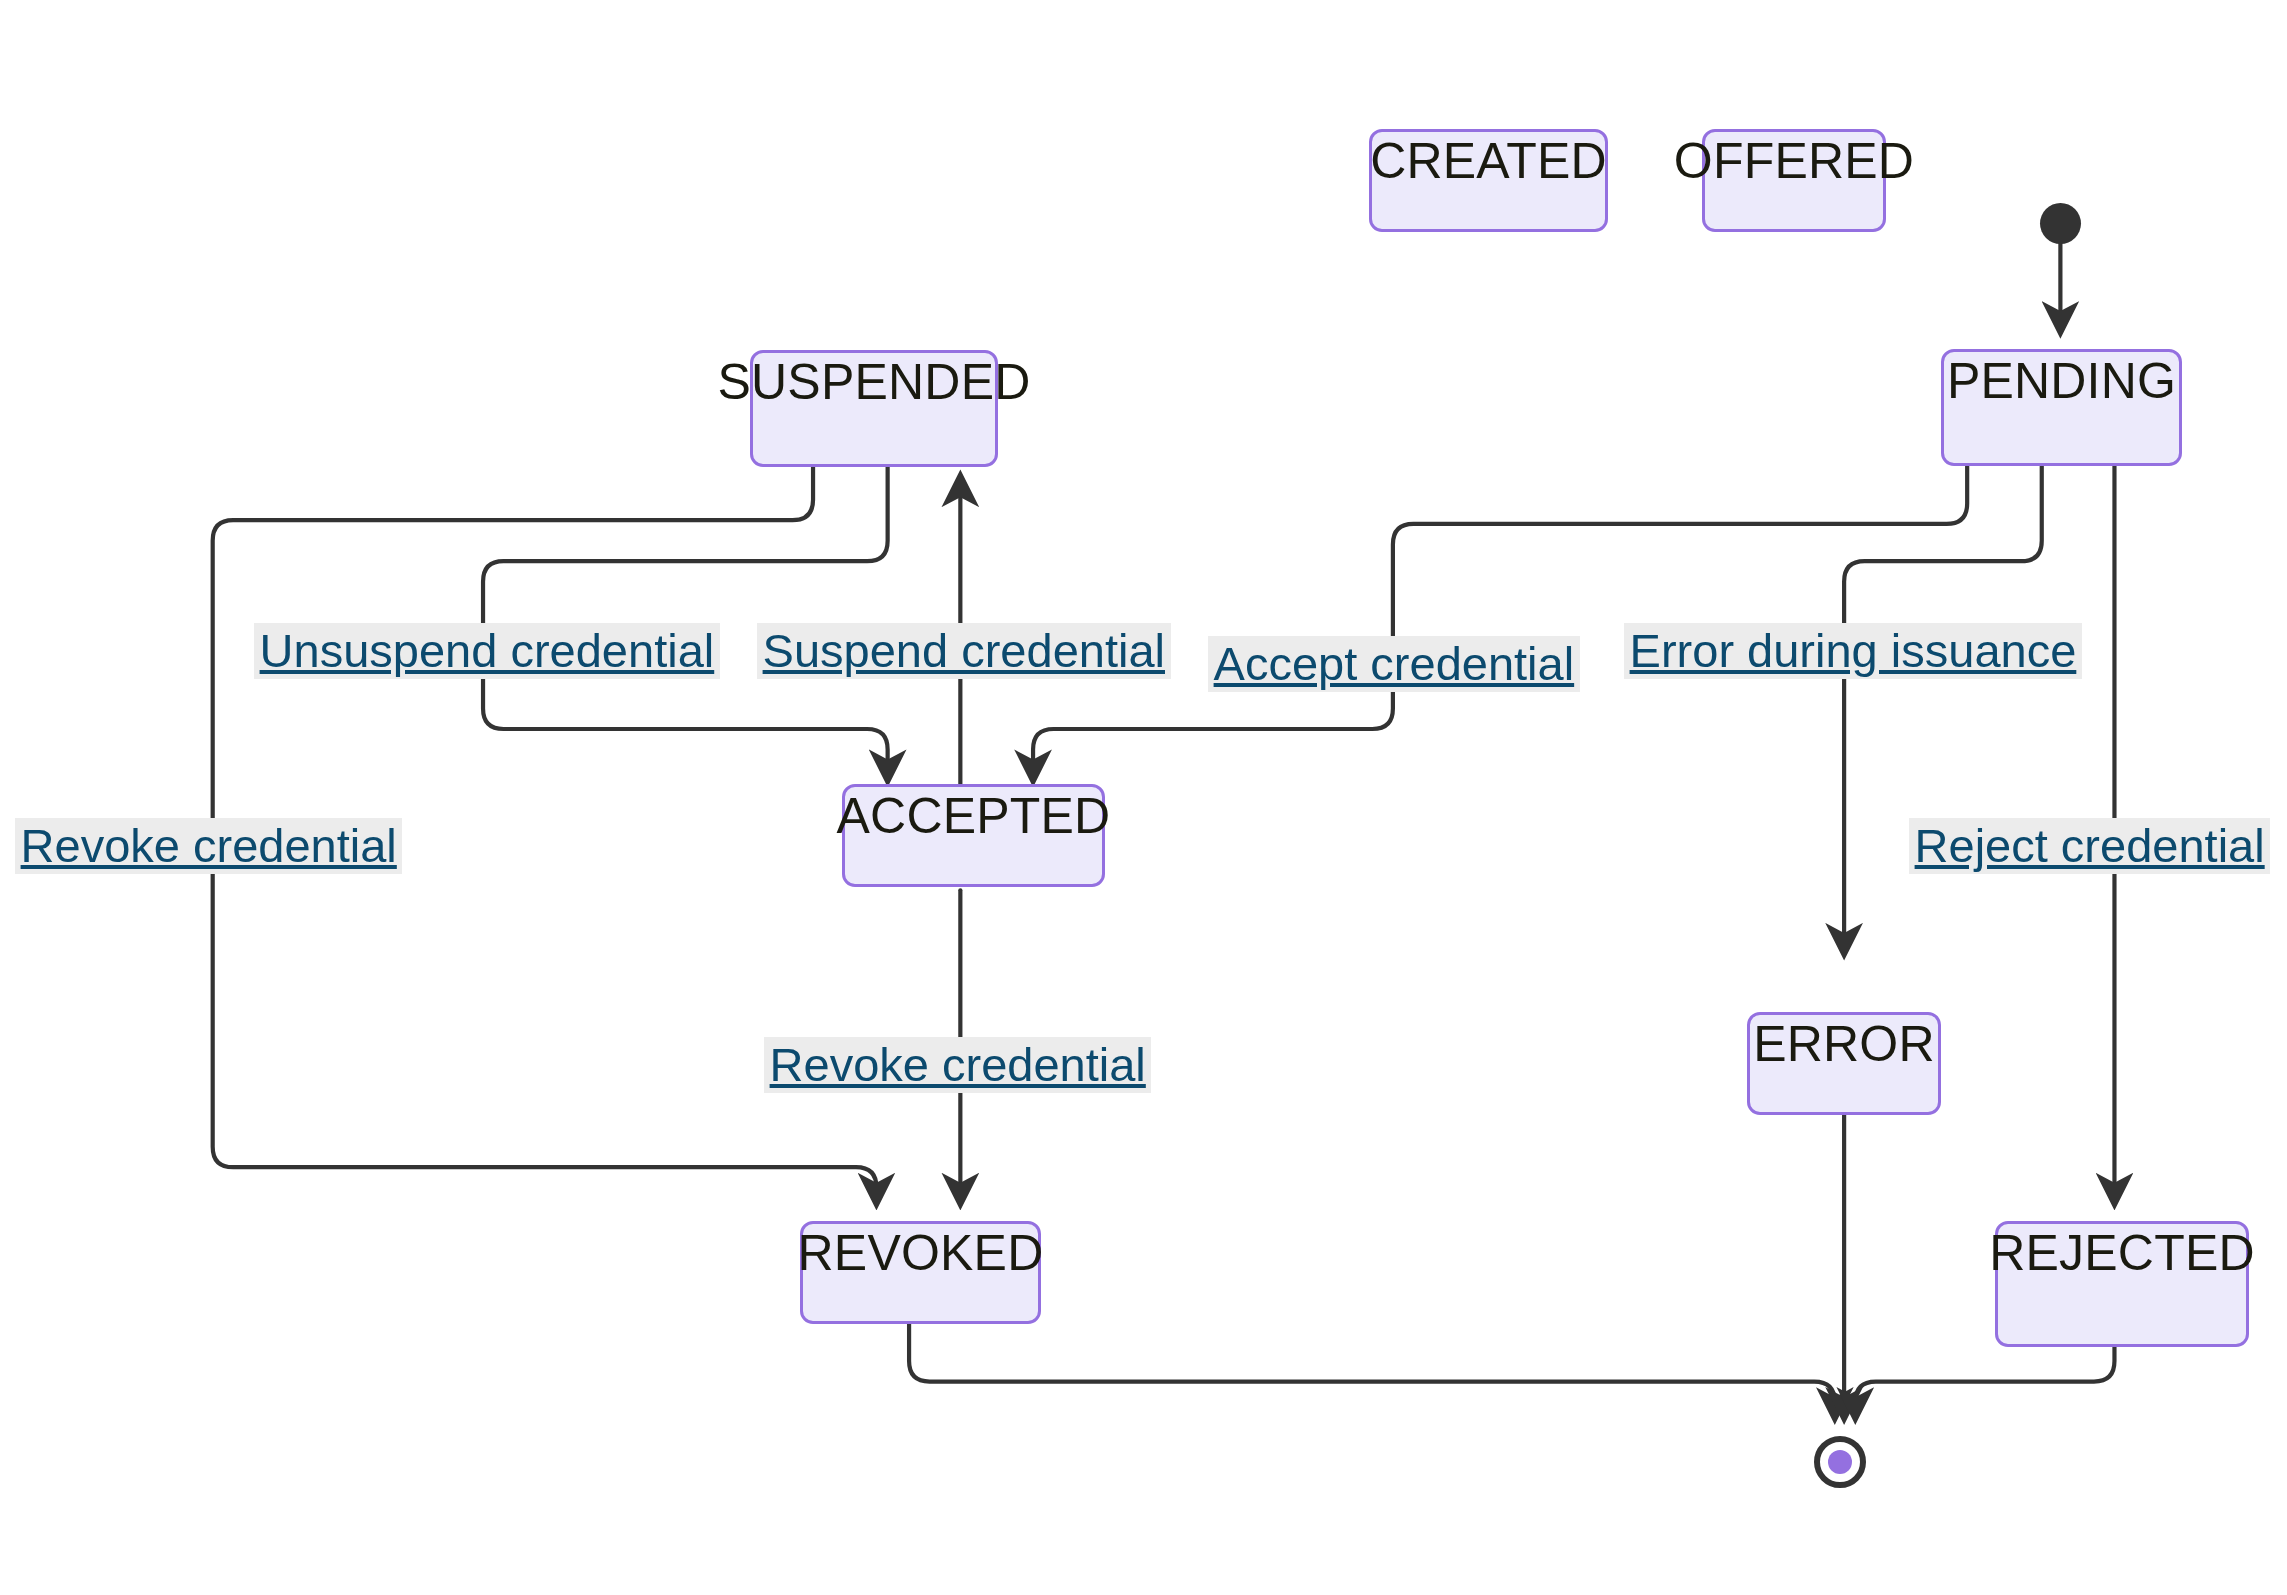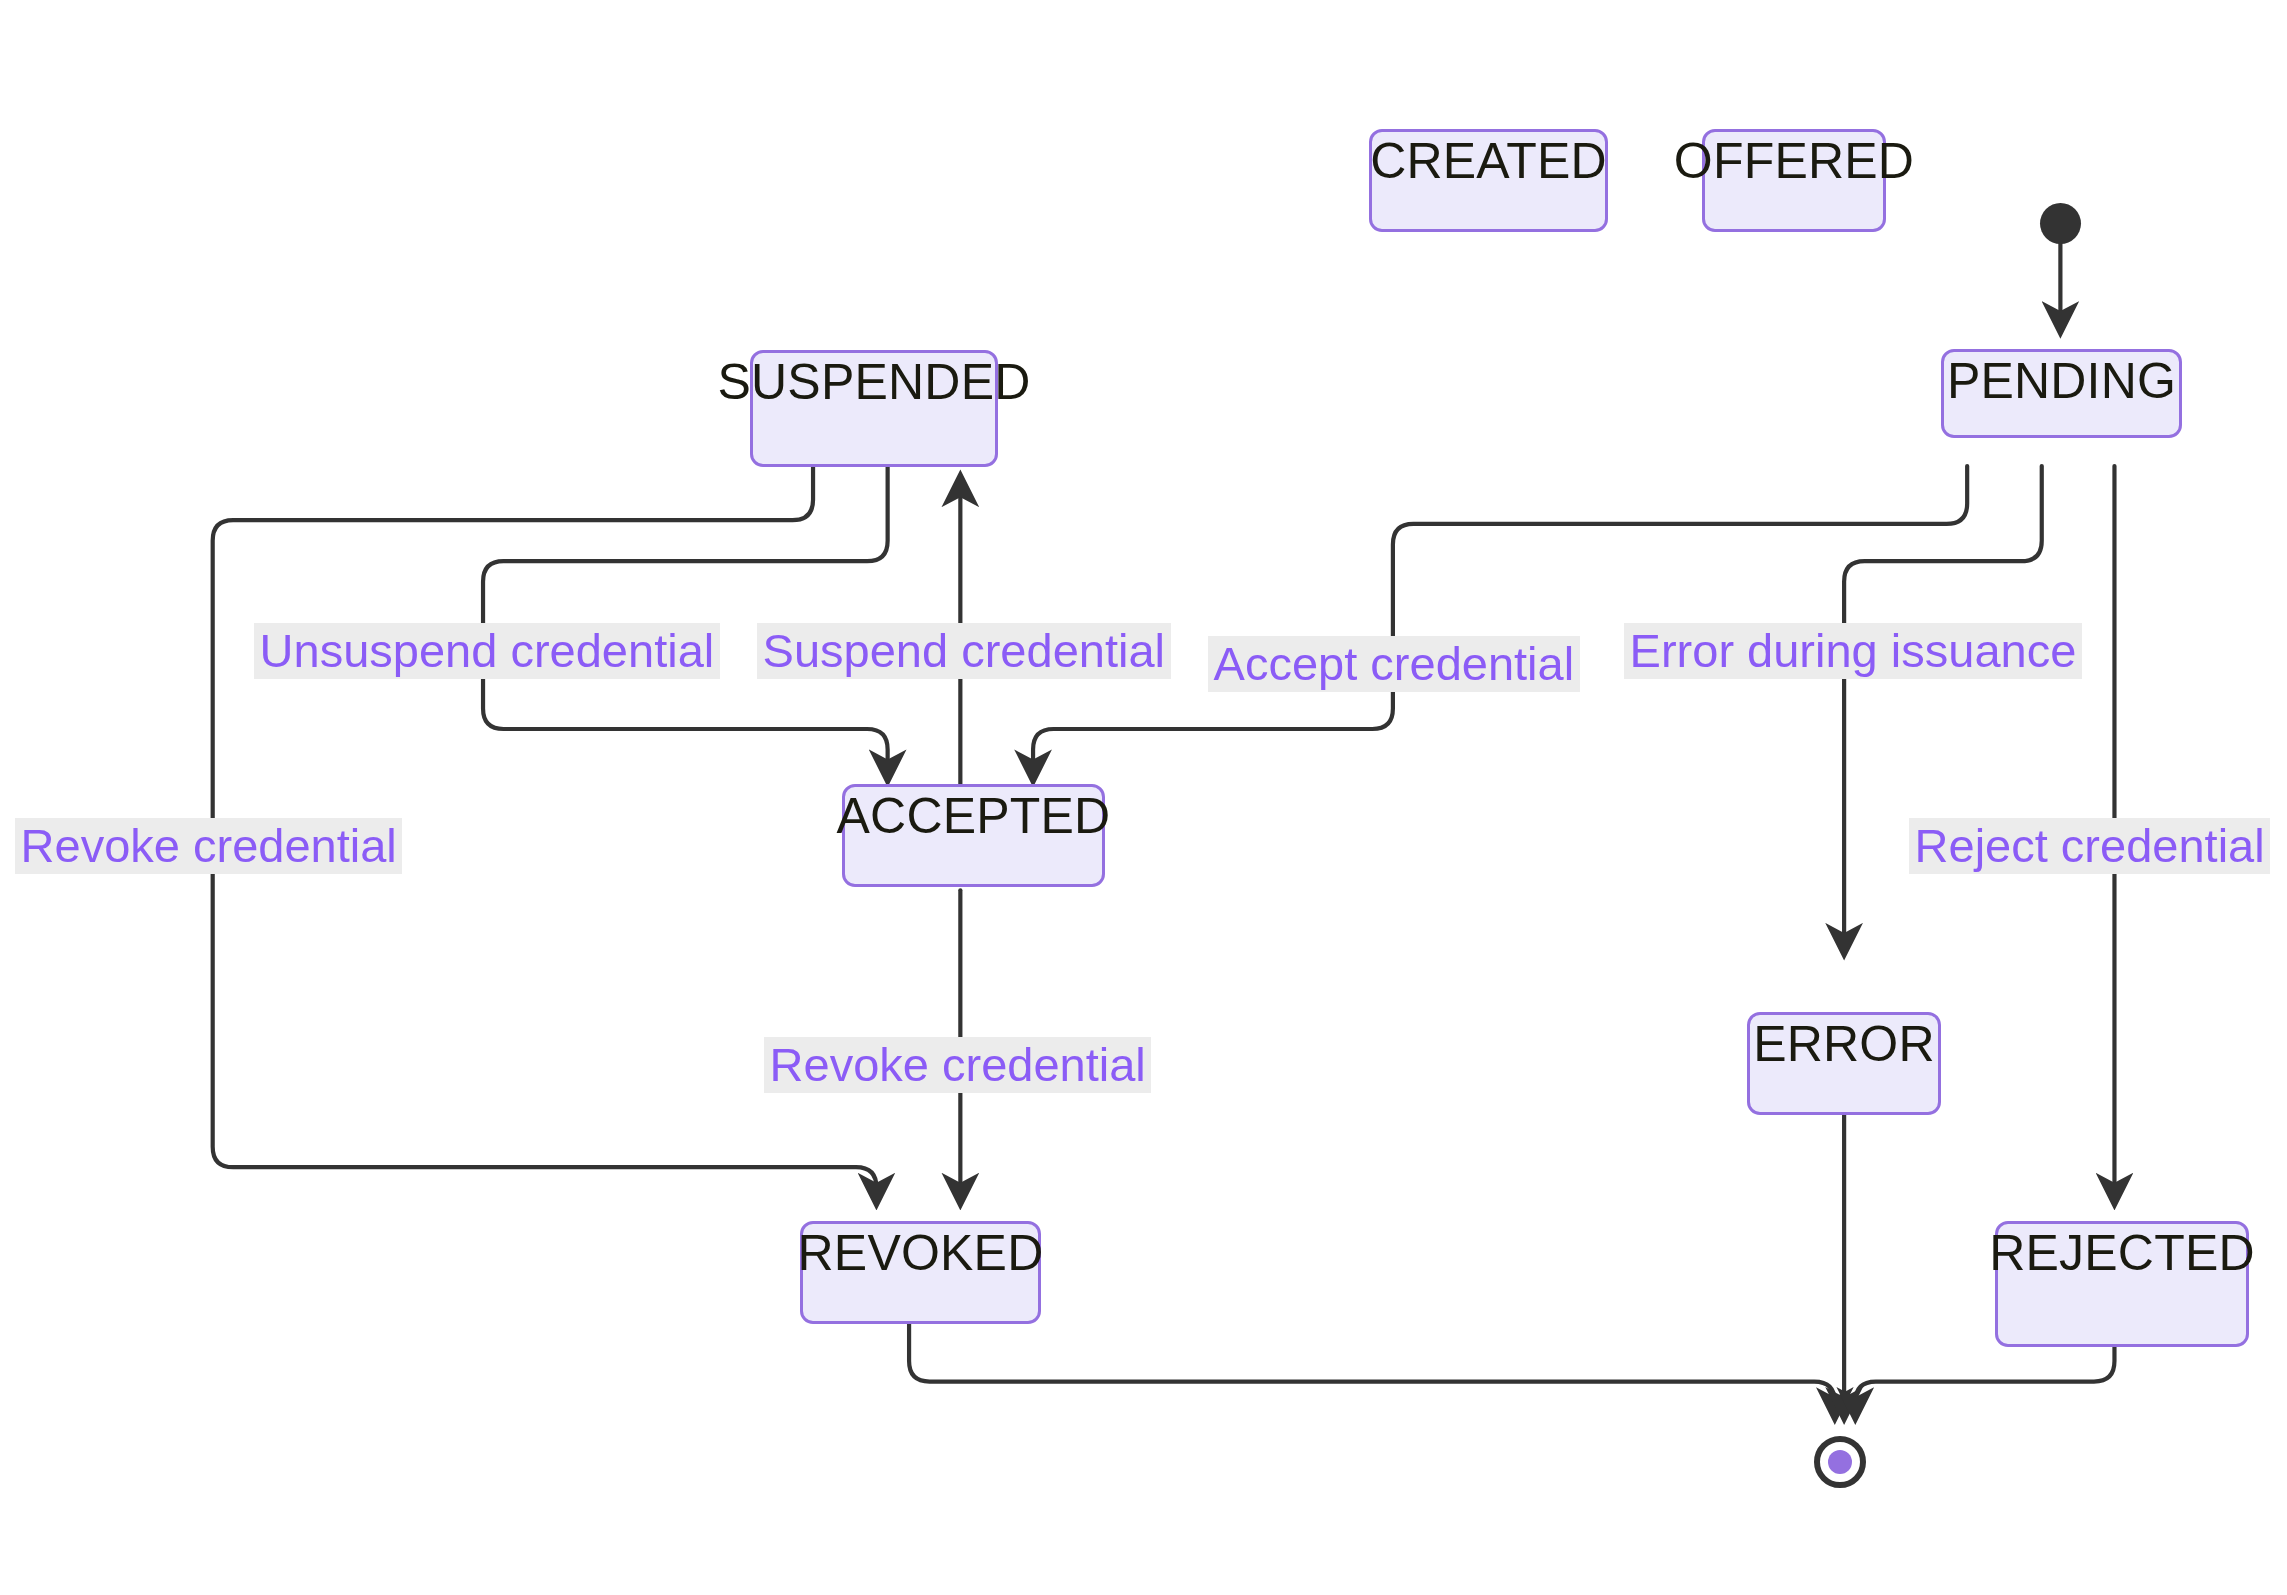--- a/index.html
+++ b/index.html
@@ -37,26 +37,27 @@
     justify-content: center;
     color: #1a1a10;
     font-size: 50px;
     font-family: "Liberation Sans", sans-serif;
     letter-spacing: 0.2px;
     white-space: nowrap;
   }
   .edge-label {
     position: absolute;
     background: #ECECEC;
-    color: #8b5cf6;
+    color: #0c4a6e;
     font-size: 47px;
     font-family: "Liberation Sans", sans-serif;
     white-space: nowrap;
     padding: 1.9px 5.6px;
     line-height: 1.12;
+    text-decoration: underline;
   }
   .start-node {
     position: absolute;
     border-radius: 50%;
     background: #333333;
   }
   .end-node-outer {
     position: absolute;
     border-radius: 50%;
     background: #ffffff;
@@ -122,21 +123,21 @@
   </div>
 
   <div class="state-node" style="left:1702px; top:129px; width:184px; height:103px;">
     <span>OFFERED</span>
   </div>
 
   <div class="state-node" style="left:750px; top:350px; width:248px; height:117px;">
     <span>SUSPENDED</span>
   </div>
 
-  <div class="state-node" style="left:1941px; top:349px; width:241px; height:89px;">
+  <div class="state-node" style="left:1941px; top:349px; width:241px; height:117px;">
     <span>PENDING</span>
   </div>
 
   <div class="state-node" style="left:830px; top:784px; width:263px; height:103px;margin-left:12px;">
     <span>ACCEPTED</span>
   </div>
 
   <div class="state-node" style="left:1747px; top:1012px; width:194px; height:103px;">
     <span>ERROR</span>
   </div>

